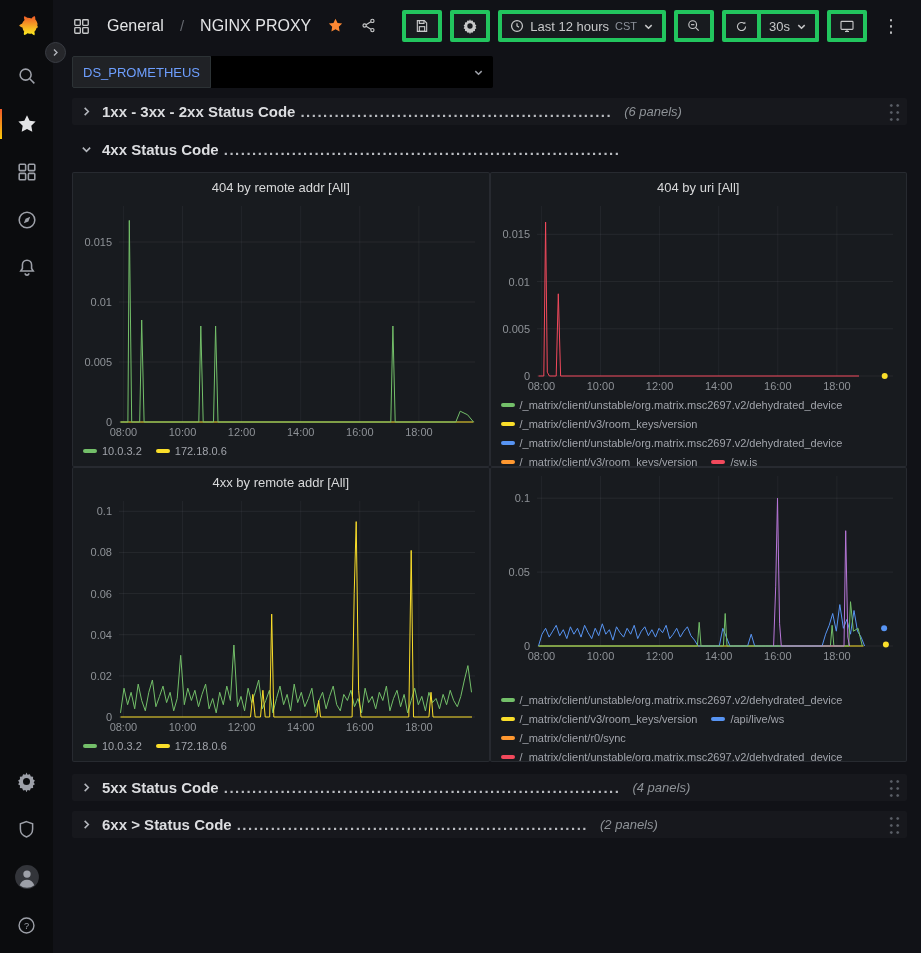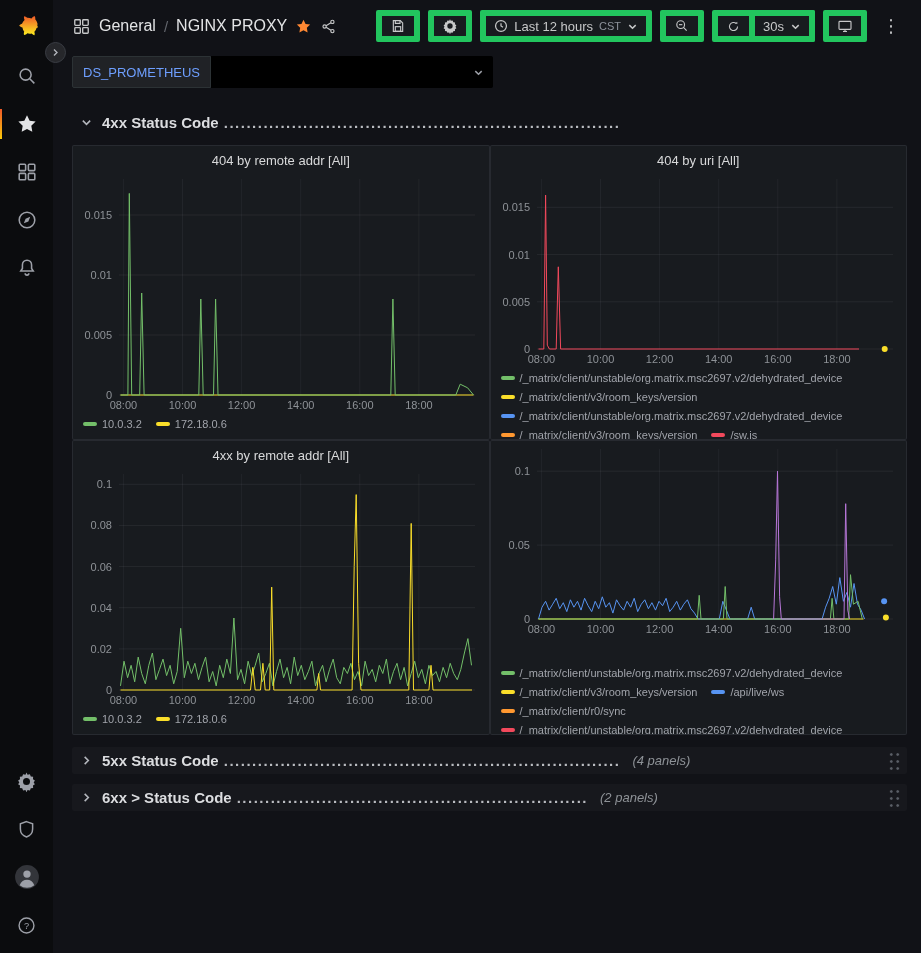--- a/index.html
+++ b/index.html
@@ -19,25 +19,25 @@
   .sb-item.active::before { content:""; position:absolute; left:0; top:9px; bottom:9px; width:2px;
     background:linear-gradient(#f05a28,#fbca0a); }
   .sb-bottom { margin-top:auto; display:flex; flex-direction:column; padding-bottom:4px; }
   .sb-expand { position:fixed; left:45px; top:42px; width:21px; height:21px; border-radius:50%;
     background:#26272b; border:1px solid #3a3d44; color:#b4b7bd; display:flex; align-items:center;
     justify-content:center; z-index:9; cursor:pointer; padding:0; }
 
   
   .main { margin-left:53px; }
   .hdr { height:52px; display:flex; align-items:center; padding:0 14px 0 19px; }
-  .crumb { display:flex; align-items:center; gap:8px; }
+  .crumb { display:flex; align-items:flex-start; gap:16px; }
   .crumb .bc-folder, .crumb .bc-title { font-size:16px; color:#e3e4e6; white-space:nowrap; cursor:pointer; }
   .crumb .bc-sep { color:#63666d; font-size:15px; }
   .h-right { margin-left:auto; display:flex; align-items:center; gap:8px; }
-  .tbtn { height:32px; min-width:32px; border:6px solid #22c55e; background:#181b1f; border-radius:2px;
+  .tbtn { height:32px; min-width:32px; border:4px solid #22c55e; background:#181b1f; border-radius:2px;
     display:flex; align-items:center; justify-content:center; gap:6px; padding:8px 8px;
     color:#c7c8c9; font-family:inherit; font-size:13px; cursor:pointer; }
   .tbtn.plain { border:none; background:transparent; padding:0 3px; font-size:18px; color:#c7c8c9; }
   .tgroup { display:flex; }
   .tgroup .g1 { border-radius:2px 0 0 2px; }
   .tgroup .g2 { border-radius:0 2px 2px 0; border-left:none; }
   .tz { font-size:11px; color:#8e939c; }
 
   
   .subbar { display:flex; align-items:center; gap:18px; padding:4px 14px 6px 19px; }
@@ -252,20 +252,31 @@
         <span></span>
         <svg width="11" height="11" viewBox="0 0 12 12" fill="none" stroke="#9da0a8" stroke-width="1.6">
           <path d="M2.5 4.5l3.5 3.5 3.5-3.5"></path>
         </svg>
       </span>
     </div>
   </div>
 
   <main class="dash">
 
+    <div class="row-head collapsed">
+      <button class="row-toggle">
+        <svg width="11" height="11" viewBox="0 0 12 12" fill="none" stroke="#b4b7bd" stroke-width="1.7">
+            <path d="M4 2l4 4-4 4"></path>
+          </svg>
+      </button>
+      <span class="row-title">1xx - 3xx - 2xx Status Code</span>
+      <span class="row-leader">.......................................................</span>
+      <span class="row-count">(6 panels)</span>
+      <span class="row-drag"></span>
+    </div>
 
     <div class="row-head" style="margin-top:11px;">
       <button class="row-toggle">
         <svg width="11" height="11" viewBox="0 0 12 12" fill="none" stroke="#b4b7bd" stroke-width="1.7">
             <path d="M2 4l4 4 4-4"></path>
           </svg>
       </button>
       <span class="row-title">4xx Status Code</span>
       <span class="row-leader">......................................................................</span>
     </div>

